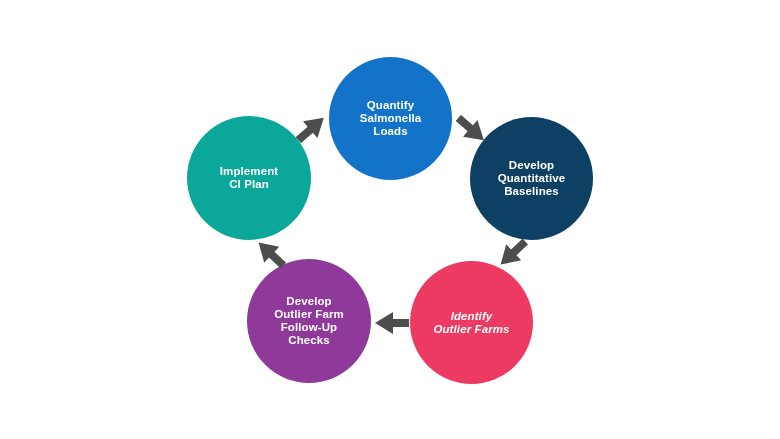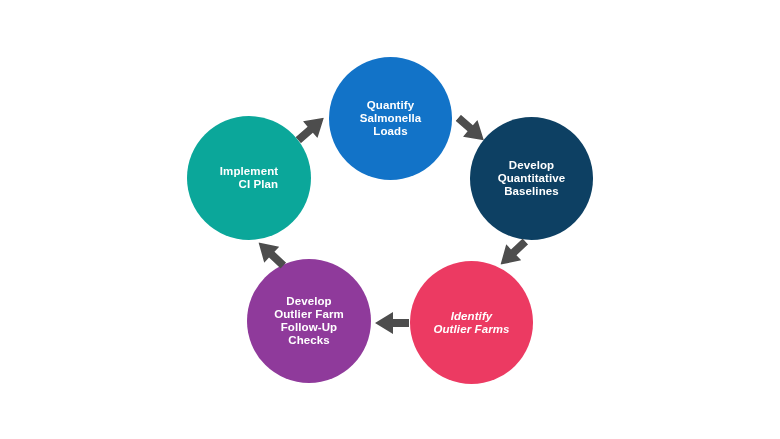--- a/index.html
+++ b/index.html
@@ -29,21 +29,21 @@
     font-weight: 700;
     font-size: 11.5px;
     line-height: 1.13;
     white-space: pre-line;
     letter-spacing: 0.1px;
   }
   .c0 { left: 329px; top: 57px;  width: 123px; height: 123px; }
   .c1 { left: 470px; top: 117px; width: 123px; height: 123px; }
   .c2 { left: 410px; top: 261px; width: 123px; height: 123px; font-style: italic; }
   .c3 { left: 247px; top: 259px; width: 124px; height: 124px; }
-  .c4 { left: 187px; top: 116px; width: 124px; height: 124px; text-align: right; }
+  .c4 { left: 187px; top: 116px; width: 124px; height: 124px; }
   .arrow {
     position: absolute;
     width: 34px;
     height: 22px;
   }
   .a0 { left: 294px; top: 118px; transform: rotate(-41deg); } 
   .a1 { left: 454px; top: 118px; transform: rotate(41deg); }  
   .a2 { left: 496px; top: 242px; transform: rotate(137deg); } 
   .a3 { left: 375px; top: 312px; transform: rotate(180deg); } 
   .a4 { left: 254px; top: 243px; transform: rotate(-137deg); } 

